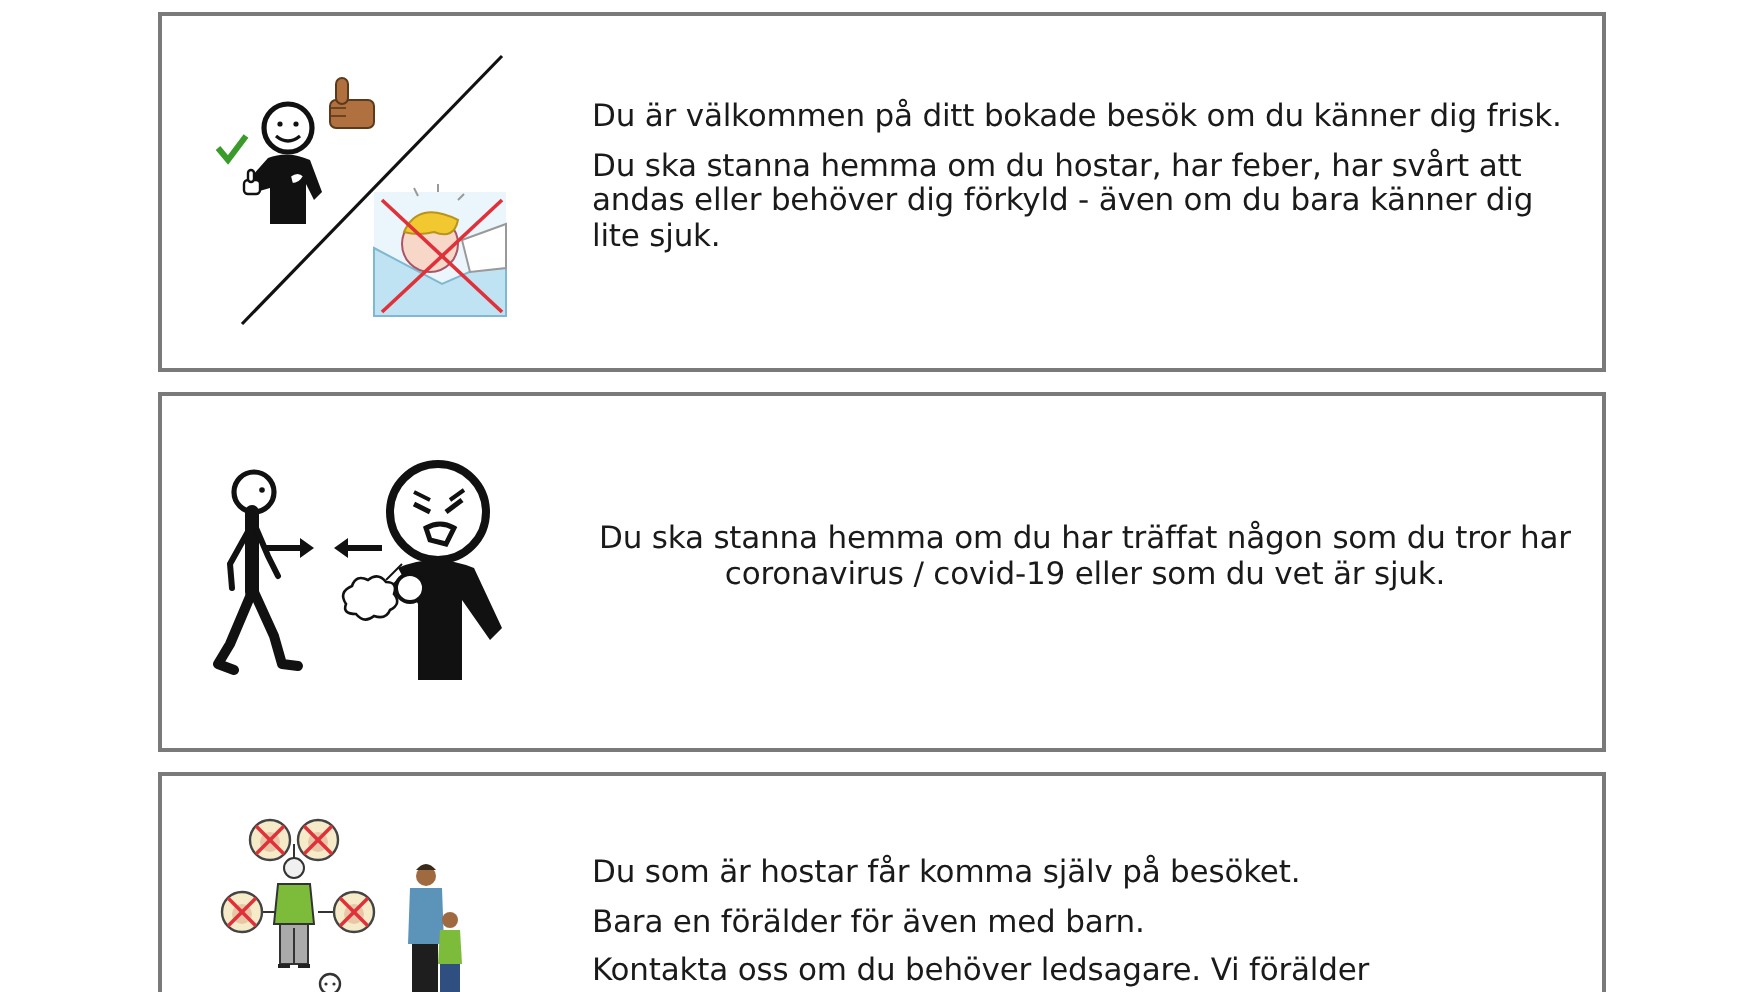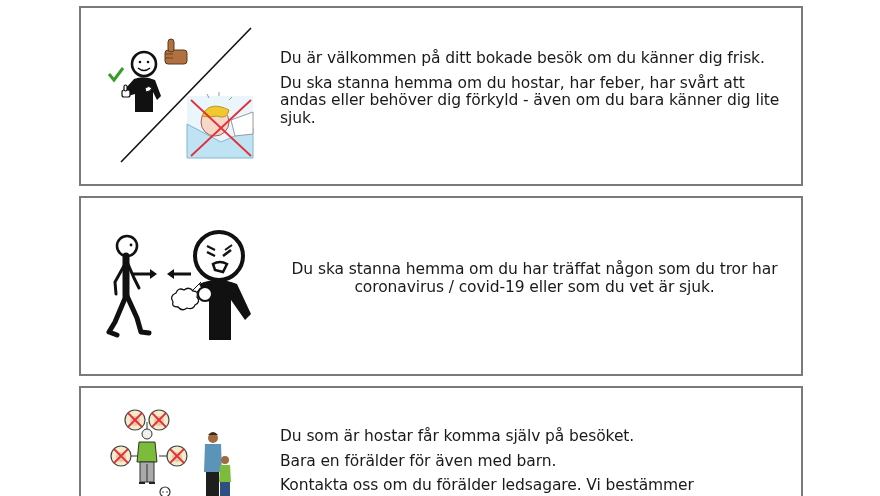--- a/index.html
+++ b/index.html
@@ -25,21 +25,21 @@
     }
     .card-3 .pic { top: 12px; }
     .pic svg { width: 100%; height: 100%; display: block; }
     .text {
       position: absolute; left: 199px; right: 12px;
       color: #1a1a1a;
       font-size: 15.5px;
       line-height: 17.5px;
       letter-spacing: -0.1px;
     }
-    .text p { margin: 0 0 7px 0; }
+    .text p { margin: 0 0 7px 16px; }
     .card-1 .text { top: 42px; }
     .card-2 .text { top: 63px; text-align: center; }
     .card-3 .text { top: 40px; }
   </style>
 </head>
 <body>
 
 <div class="card card-1">
   <div class="pic">
     <svg viewBox="0 0 160 144">
@@ -164,15 +164,15 @@
       <rect x="105" y="72" width="13" height="30" fill="#1e1e1e"></rect>
 
       <circle cx="124" cy="60" r="4" fill="#a06a40"></circle>
       <path d="M119 65 L129 65 L130 82 L118 82 Z" fill="#7dbb3a"></path>
       <rect x="119" y="82" width="10" height="20" fill="#2f4f80"></rect>
     </svg>
   </div>
   <div class="text">
     <p>Du som är hostar får komma själv på besöket.</p>
     <p>Bara en förälder för även med barn.</p>
-    <p>Kontakta oss om du förälder ledsagare. Vi bestämmer</p>
+    <p>Kontakta oss om du behöver ledsagare. Vi förälder</p>
   </div>
 </div>
 
 </body></html>

